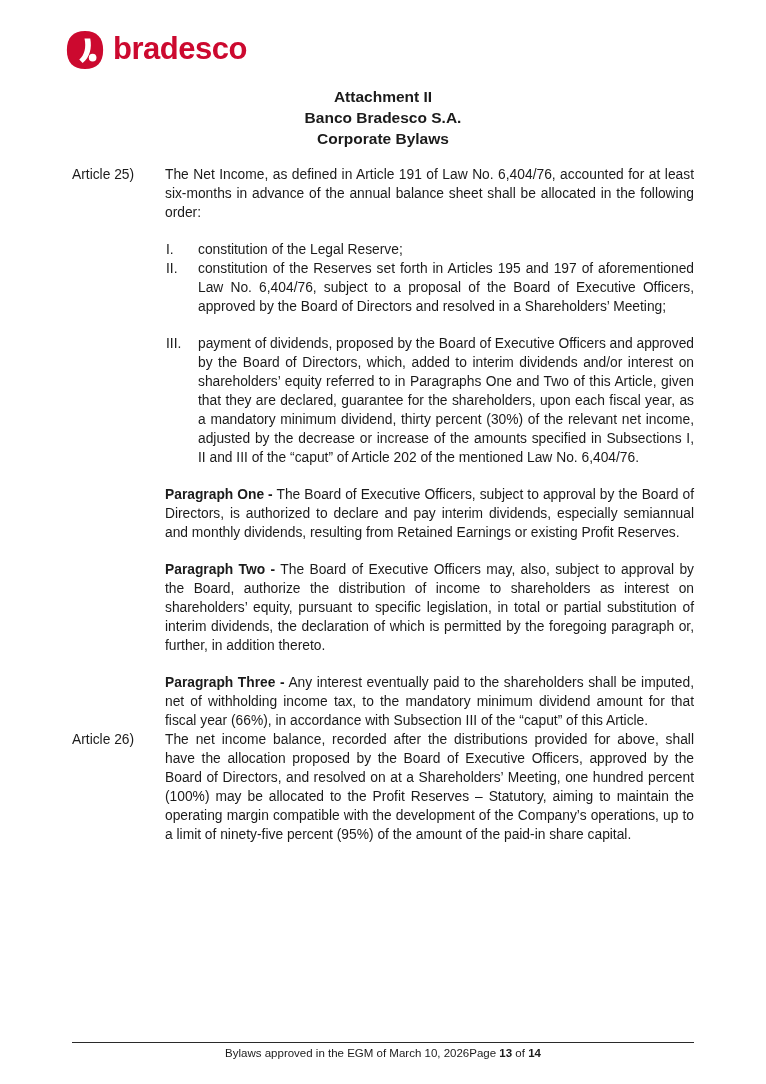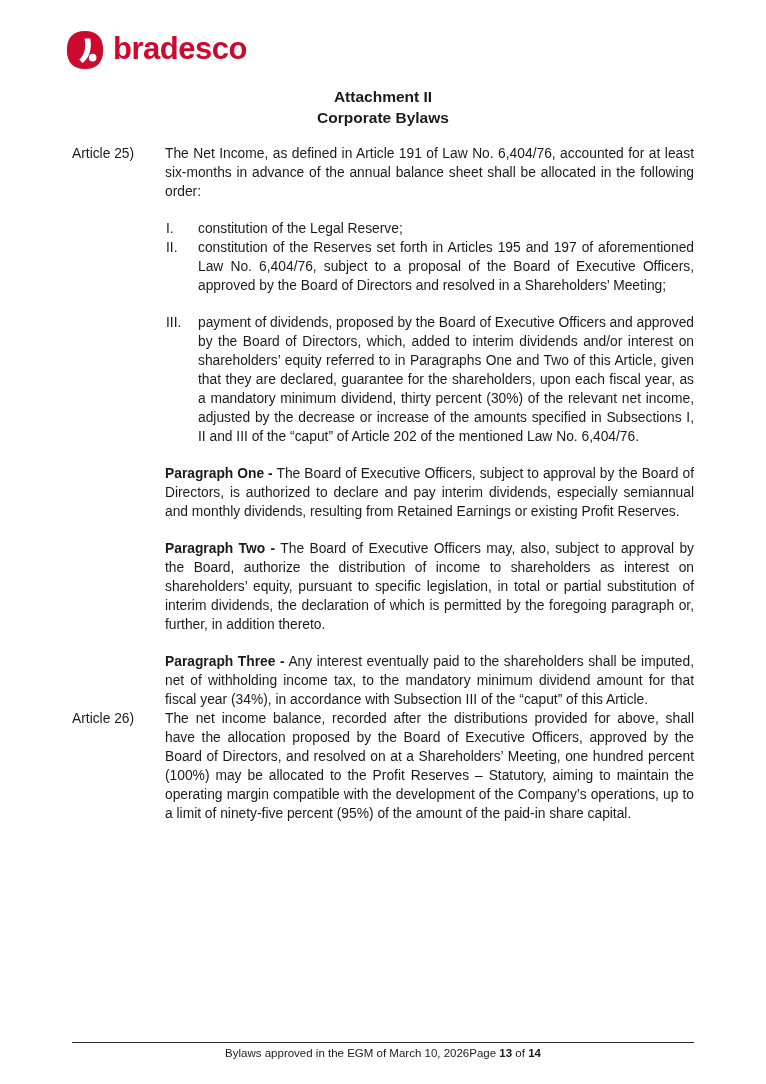--- a/index.html
+++ b/index.html
@@ -94,20 +94,21 @@
     <div class="logo">
       <svg class="logo-mark" width="42" height="44" viewBox="0 0 44 46" aria-hidden="true">
         <path d="M22 3 C34.5 3 41 10 41 23 C41 36 34.5 43 22 43 C9.5 43 3 36 3 23 C3 10 9.5 3 22 3 Z" fill="#CC092F"></path>
         <path d="M16 33 C21.5 28.5 23.5 20.5 21.5 11 L27.5 11 C29.5 21 27 31 19.5 36.5 Z" fill="#ffffff"></path>
         <circle cx="30" cy="31" r="4" fill="#ffffff"></circle>
       </svg>
       <span class="logo-text">bradesco</span>
     </div>
     <div class="title-block">
       <div class="title-line">Attachment II</div>
+      <div class="title-line">Banco Bradesco S.A.</div>
       <div class="title-line">Corporate Bylaws</div>
     </div>
   </div>
 
   <div class="article article-first">
     <div class="article-label">Article 25)</div>
     <div class="article-body">
       <p class="intro">The Net Income, as defined in Article 191 of Law No. 6,404/76, accounted for at least six-months in advance of the annual balance sheet shall be allocated in the following order:</p>
 
       <div class="list">
@@ -130,21 +131,21 @@
         <span>The Board of Executive Officers, subject to approval by the Board of Directors, is authorized to declare and pay interim dividends, especially semiannual and monthly dividends, resulting from Retained Earnings or existing Profit Reserves.</span>
       </p>
 
       <p class="para">
         <b class="para-lead">Paragraph Two -</b>
         <span>The Board of Executive Officers may, also, subject to approval by the Board, authorize the distribution of income to shareholders as interest on shareholders’ equity, pursuant to specific legislation, in total or partial substitution of interim dividends, the declaration of which is permitted by the foregoing paragraph or, further, in addition thereto.</span>
       </p>
 
       <p class="para">
         <b class="para-lead">Paragraph Three -</b>
-        <span>Any interest eventually paid to the shareholders shall be imputed, net of withholding income tax, to the mandatory minimum dividend amount for that fiscal year (34%), in accordance with Subsection III of the “caput” of this Article.</span>
+        <span>Any interest eventually paid to the shareholders shall be imputed, net of withholding income tax, to the mandatory minimum dividend amount for that fiscal year (66%), in accordance with Subsection III of the “caput” of this Article.</span>
       </p>
     </div>
   </div>
 
   <div class="article">
     <div class="article-label">Article 26)</div>
     <div class="article-body">
       <p class="intro">The net income balance, recorded after the distributions provided for above, shall have the allocation proposed by the Board of Executive Officers, approved by the Board of Directors, and resolved on at a Shareholders’ Meeting, one hundred percent (100%) may be allocated to the Profit Reserves – Statutory, aiming to maintain the operating margin compatible with the development of the Company’s operations, up to a limit of ninety-five percent (95%) of the amount of the paid-in share capital.</p>
     </div>
   </div>

